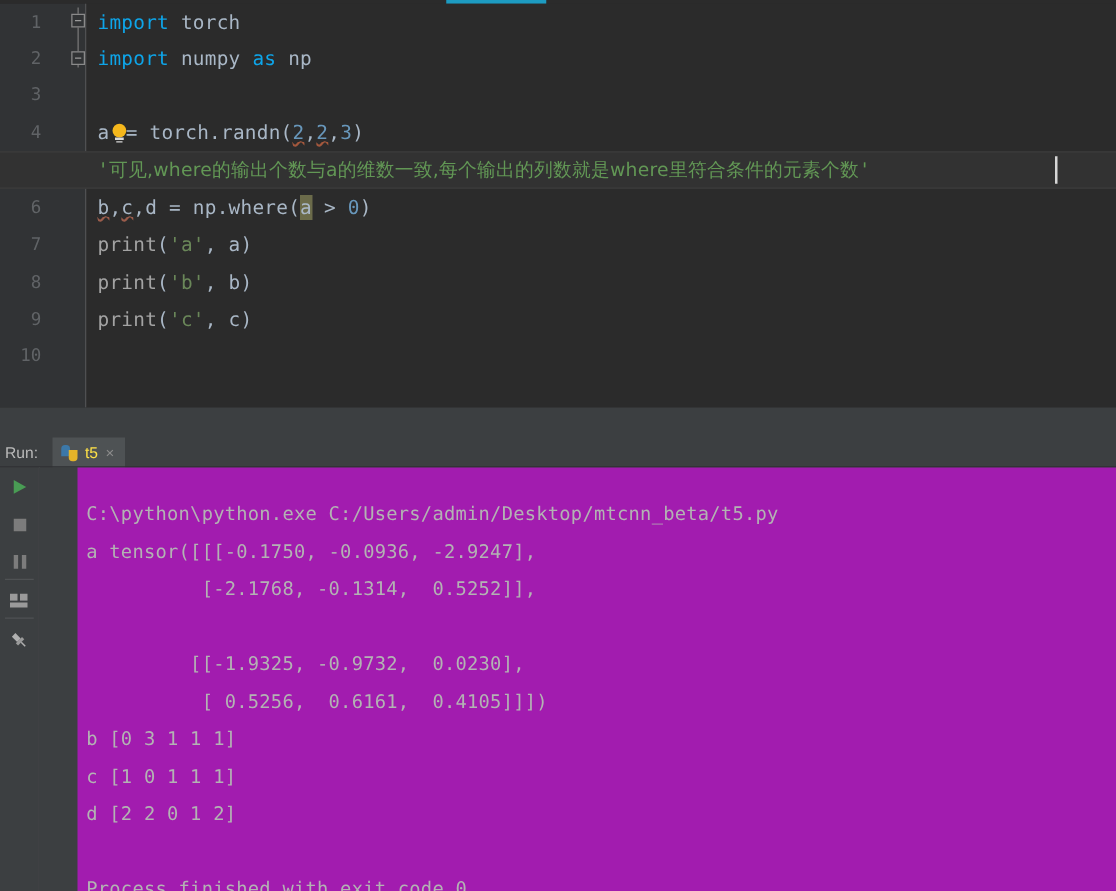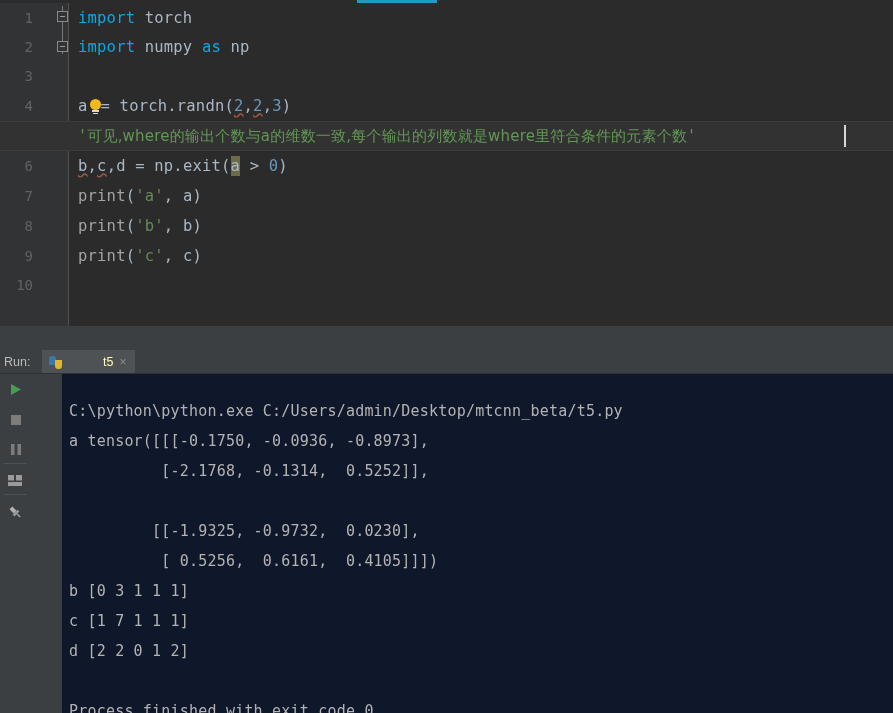--- a/index.html
+++ b/index.html
@@ -121,23 +121,22 @@
   .py-icon { position: relative; width: 13px; height: 13px; }
   .py-icon .top {
     position: absolute; left: 0; top: 0; width: 7px; height: 9px;
     background: #3c78a8; border-radius: 3px 3px 0 0;
   }
   .py-icon .bot {
     position: absolute; left: 6px; top: 4px; width: 7px; height: 9px;
     background: #e4b429; border-radius: 0 0 3px 3px;
   }
   .run-tab-label {
-    color: #fef9c3; font-size: 12.5px;
+    color: #fde047; font-size: 12.5px;
     font-family: "Liberation Sans", sans-serif;
-    margin-left: 35px;
   }
   .run-tab-close {
     color: #8c8c8c; font-size: 12px;
     font-family: "Liberation Sans", sans-serif;
   }
   .tabbar-underline {
     position: absolute; left: 0; top: 47px; width: 893px; height: 1px;
     background: #2f3133;
   }
 
@@ -155,21 +154,21 @@
   }
   .tb-btn {
     position: absolute; width: 25px; height: 25px;
     display: flex; align-items: center; justify-content: center;
   }
   .tb-btn.active { background: #4e5254; border-radius: 2px; }
   .tb-hr { position: absolute; width: 23px; height: 1px; background: #4f5254; }
 
   .console {
     position: absolute; left: 62px; top: 48px; right: 0; bottom: 0;
-    background: #0f172a;
+    background: #a21caf;
     overflow: hidden;
     text-align: right;
   }
   .console-line {
     position: absolute; left: 7px; height: 30px; line-height: 30px;
     white-space: pre; color: #b3b3b3; font-size: 15px;
     font-family: "DejaVu Sans Mono", "Liberation Mono", monospace;
     letter-spacing: 0.2px;
   }
 </style>
@@ -220,21 +219,21 @@
       <div class="bulb" style="position:absolute; left:20px; top:96px;">
         <div class="glass"></div>
           <div class="base1"></div>
           <div class="base2"></div>
       </div>
 
       <div class="code-line" style="top:118px; font-size:15px;"><span class="cmt">'</span><span class="cmt" style="font-family:'DejaVu Sans','Liberation Sans',sans-serif;">可见,where的输出个数与a的维数一致,每个输出的列数就是where里符合条件的元素个数</span><span class="cmt">'</span></div>
 
       <div class="caret" style="left:775px; top:122px;"></div>
 
-      <div class="code-line" style="top:148px"><span class="id squig-red">b</span><span class="op">,</span><span class="id squig-red">c</span><span class="id">,d = np.exit(</span><span class="hl-ident">a</span><span class="op"> &gt; </span><span class="num">0</span><span class="op">)</span></div>
+      <div class="code-line" style="top:148px"><span class="id squig-red">b</span><span class="op">,</span><span class="id squig-red">c</span><span class="id">,d = np.where(</span><span class="hl-ident">a</span><span class="op"> &gt; </span><span class="num">0</span><span class="op">)</span></div>
 
       <div class="code-line" style="top:178px"><span class="print">print</span><span class="op">(</span><span class="str">'a'</span><span class="id">, a)</span></div>
 
       <div class="code-line" style="top:208px"><span class="print">print</span><span class="op">(</span><span class="str">'b'</span><span class="id">, b)</span></div>
 
       <div class="code-line" style="top:238px"><span class="print">print</span><span class="op">(</span><span class="str">'c'</span><span class="id">, c)</span></div>
 
 
     </div>
   </div>
@@ -336,26 +335,26 @@
         <svg width="14" height="15" viewBox="0 0 14 15">
             <rect x="4.5" y="0.5" width="5" height="2" fill="#b0b0b0"></rect>
             <rect x="1" y="2.5" width="12" height="2" fill="#b0b0b0"></rect>
             <path d="M2.5 5 h9 l-0.8 9 h-7.4 z" fill="#b0b0b0"></path>
           </svg>
       </div>
     </div>
 
     <div class="console">
       <div class="console-line" style="top:22px">C:\python\python.exe C:/Users/admin/Desktop/mtcnn_beta/t5.py</div>
-      <div class="console-line" style="top:52px">a tensor([[[-0.1750, -0.0936, -0.8973],</div>
+      <div class="console-line" style="top:52px">a tensor([[[-0.1750, -0.0936, -2.9247],</div>
       <div class="console-line" style="top:82px">          [-2.1768, -0.1314,  0.5252]],</div>
       <div class="console-line" style="top:112px"></div>
       <div class="console-line" style="top:142px">         [[-1.9325, -0.9732,  0.0230],</div>
       <div class="console-line" style="top:172px">          [ 0.5256,  0.6161,  0.4105]]])</div>
       <div class="console-line" style="top:202px">b [0 3 1 1 1]</div>
-      <div class="console-line" style="top:232px">c [1 7 1 1 1]</div>
+      <div class="console-line" style="top:232px">c [1 0 1 1 1]</div>
       <div class="console-line" style="top:262px">d [2 2 0 1 2]</div>
       <div class="console-line" style="top:292px"></div>
       <div class="console-line" style="top:322px">Process finished with exit code 0</div>
     </div>
 
   </div>
 </div>
 
 </body></html>

